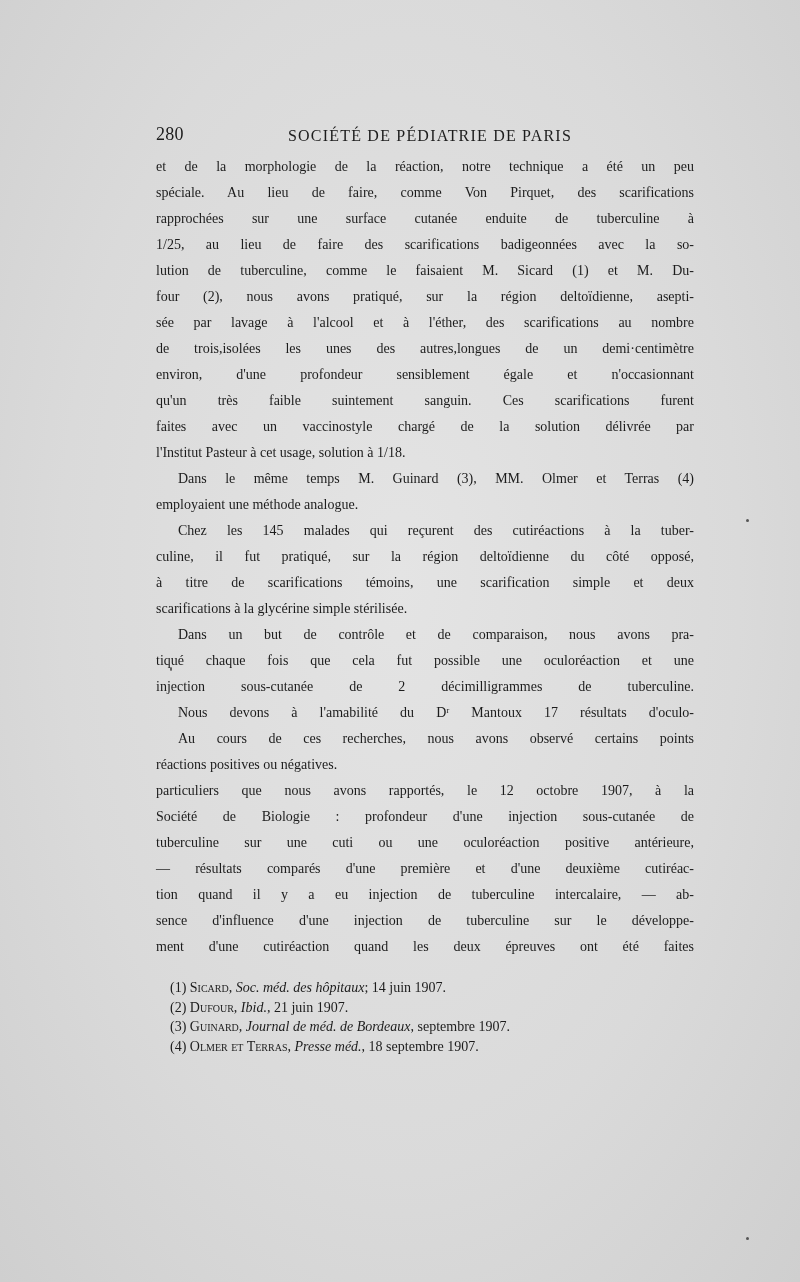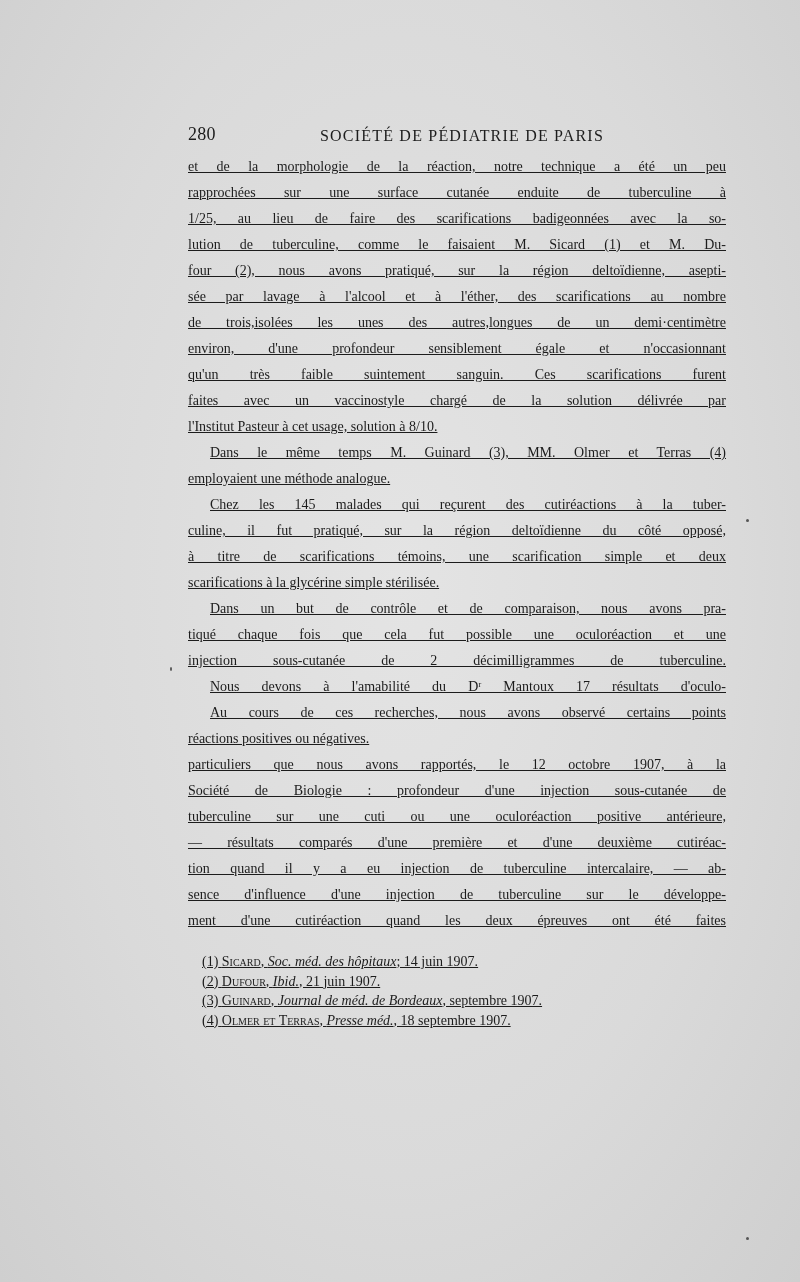--- a/index.html
+++ b/index.html
@@ -11,24 +11,23 @@
       height: 1282px;
       background: #dcdcdc;
       background-image: radial-gradient(ellipse at 50% 45%, #e4e4e4 0%, #dadada 60%, #cfcfcf 100%);
       position: relative;
       overflow: hidden;
       font-family: "DejaVu Serif", "Liberation Serif", serif;
       color: #1c1c1c;
     }
     .page {
       position: absolute;
-      left: 188px;
+      left: 156px;
       top: 124px;
       width: 538px;
-      text-decoration: underline;
     }
     .running-head {
       position: relative;
       height: 22px;
       margin-bottom: 8px;
     }
     .page-number {
       position: absolute;
       left: 0;
       top: 0;
@@ -94,30 +93,31 @@
 <body>
 
 <div class="page">
   <div class="running-head">
     <span class="page-number">280</span>
     <span class="header-title">Société de pédiatrie de Paris</span>
   </div>
 
   <div class="body-text" id="body-text">
       <span class="line">et de la morphologie de la réaction, notre technique a été un peu</span>
+      <span class="line">spéciale. Au lieu de faire, comme Von Pirquet, des scarifications</span>
       <span class="line">rapprochées sur une surface cutanée enduite de tuberculine à</span>
       <span class="line">1/25, au lieu de faire des scarifications badigeonnées avec la so-</span>
       <span class="line">lution de tuberculine, comme le faisaient M. Sicard (1) et M. Du-</span>
       <span class="line">four (2), nous avons pratiqué, sur la région deltoïdienne, asepti-</span>
       <span class="line">sée par lavage à l'alcool et à l'éther, des scarifications au nombre</span>
       <span class="line">de trois,isolées les unes des autres,longues de un demi·centimètre</span>
       <span class="line">environ, d'une profondeur sensiblement égale et n'occasionnant</span>
       <span class="line">qu'un très faible suintement sanguin. Ces scarifications furent</span>
       <span class="line">faites avec un vaccinostyle chargé de la solution délivrée par</span>
-      <span class="line last">l'Institut Pasteur à cet usage, solution à 8/10.</span>
+      <span class="line last">l'Institut Pasteur à cet usage, solution à 1/18.</span>
       <span class="line indent">Dans le même temps M. Guinard (3), MM. Olmer et Terras (4)</span>
       <span class="line last">employaient une méthode analogue.</span>
       <span class="line indent">Chez les 145 malades qui reçurent des cutiréactions à la tuber-</span>
       <span class="line">culine, il fut pratiqué, sur la région deltoïdienne du côté opposé,</span>
       <span class="line">à titre de scarifications témoins, une scarification simple et deux</span>
       <span class="line last">scarifications à la glycérine simple stérilisée.</span>
       <span class="line indent">Dans un but de contrôle et de comparaison, nous avons pra-</span>
       <span class="line">tiqué chaque fois que cela fut possible une oculoréaction et une</span>
       <span class="line">injection sous-cutanée de 2 décimilligrammes de tuberculine.</span>
       <span class="line indent">Nous devons à l'amabilité du Dʳ Mantoux 17 résultats d'oculo-</span>

